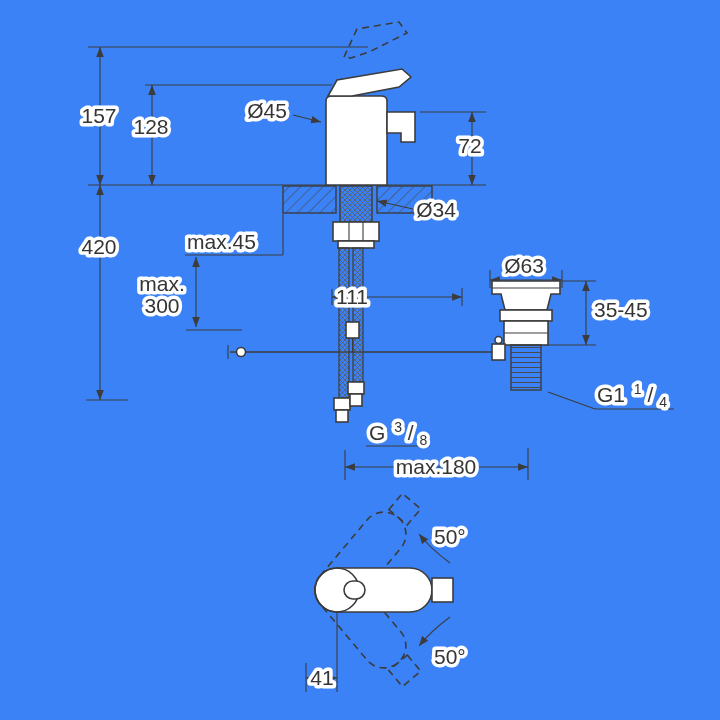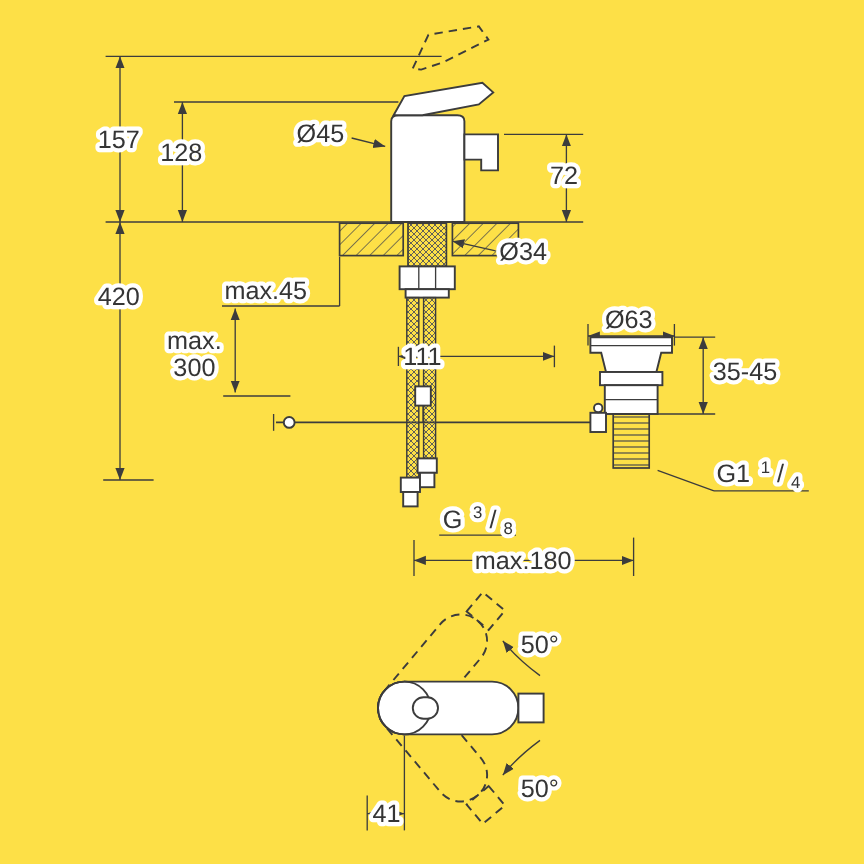--- a/index.html
+++ b/index.html
@@ -7,21 +7,21 @@
     padding: 0;
     background: #ffffff;
     width: 720px;
     height: 720px;
     font-family: "Liberation Sans", sans-serif;
   }
   .stage {
     position: relative;
     width: 720px;
     height: 720px;
-    background: #fde047;
+    background: #3b82f6;
   }
   svg { display: block; }
   .main   { stroke: #3c3c3c; stroke-width: 1.6; fill: none; }
   .mainf  { stroke: #3c3c3c; stroke-width: 1.6; fill: #ffffff; }
   .thin   { stroke: #3c3c3c; stroke-width: 1.1; fill: none; }
   .dash   { stroke-dasharray: 7 5; }
   .dimtext {
     font: 21px "Liberation Sans", sans-serif;
     fill: #353535;
     paint-order: stroke;

